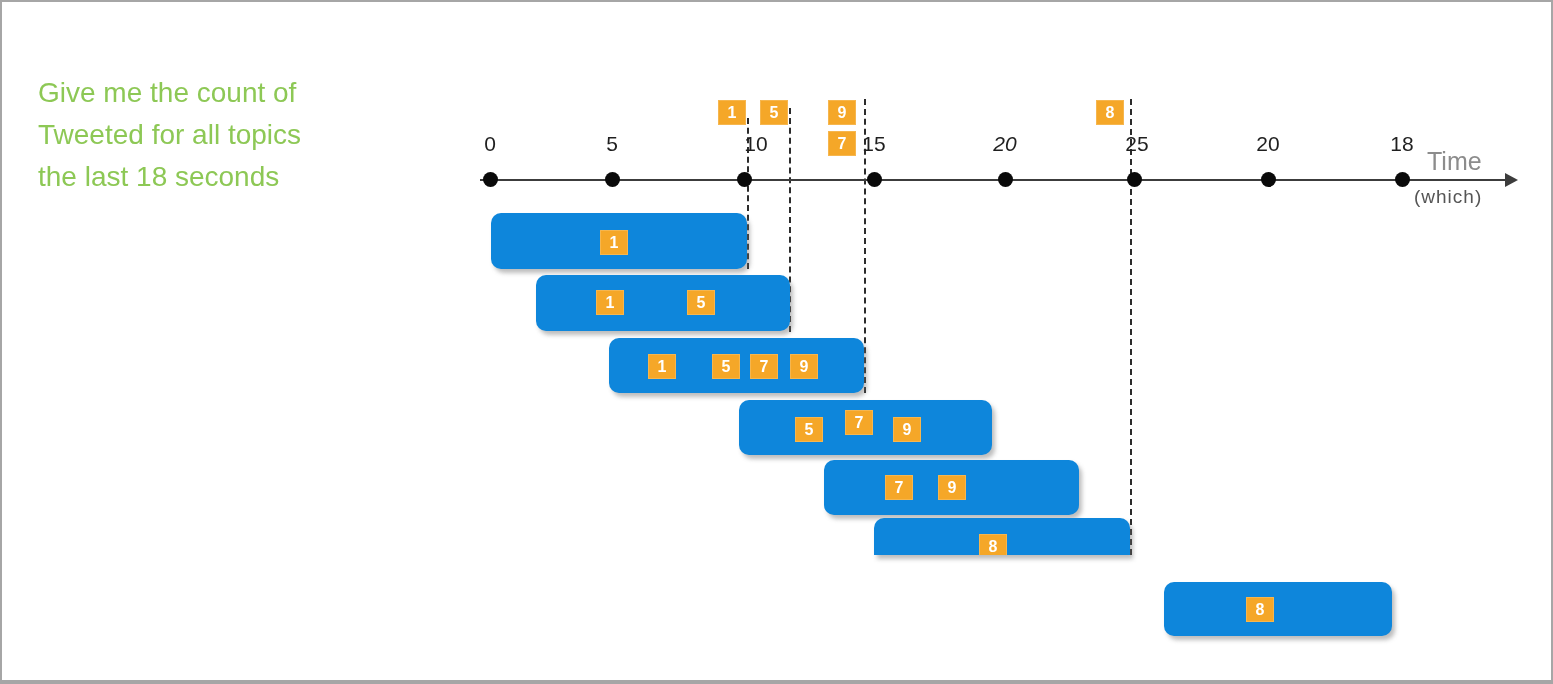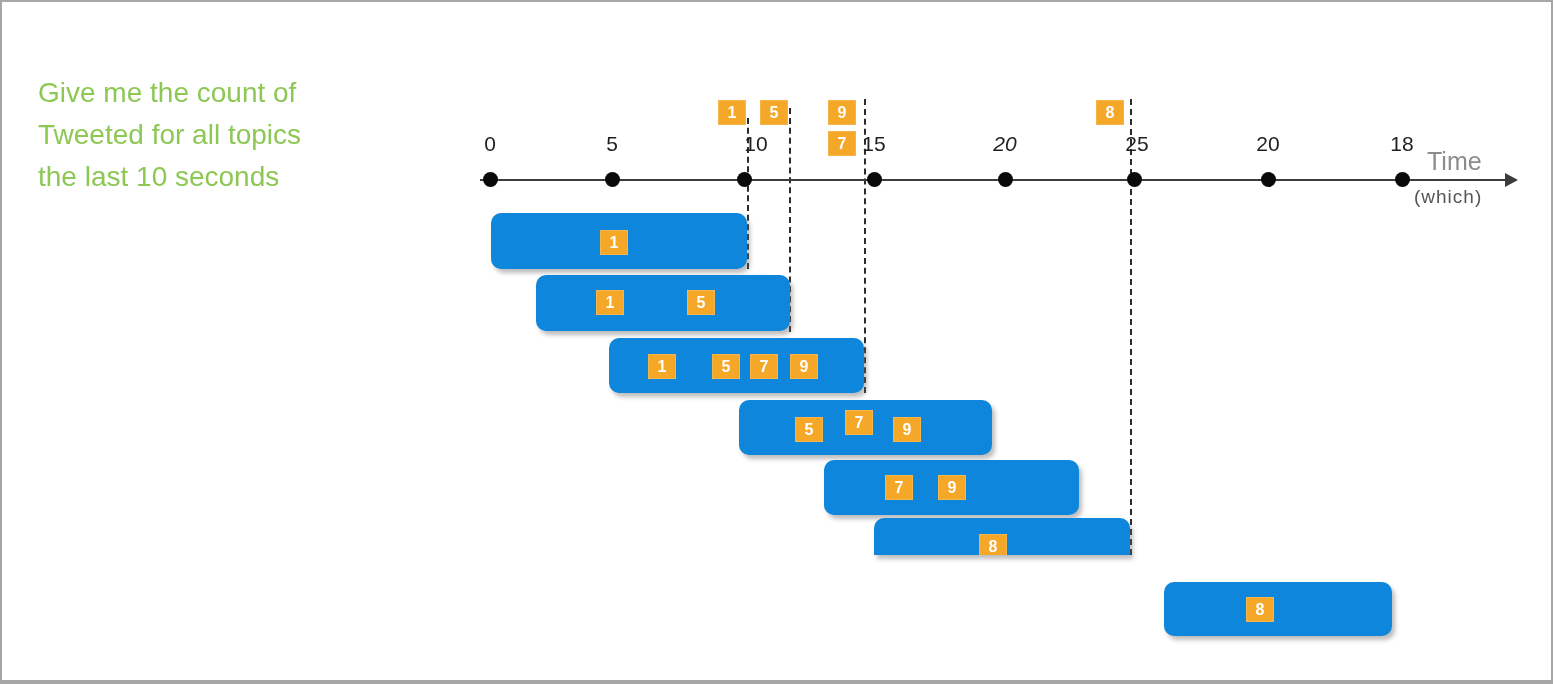--- a/index.html
+++ b/index.html
@@ -38,21 +38,21 @@
     color:#ffffff; font-size:16px; font-weight:bold; text-align:center;
     line-height:25px; box-shadow:inset 0 0 0 1px rgba(255,255,255,0.18);}
 </style>
 </head>
 <body>
 
 <div class="stage">
   <div class="query" id="query">
       <div class="">Give me the count of</div>
       <div class="">Tweeted for all topics</div>
-      <div class="">the last 10 seconds</div>
+      <div class="">the last 18 seconds</div>
     </div>
 
 
   <div id="dashed-layer">
       <div class="dline" style="left: 745px; top: 116px; height: 151px;"></div>
       <div class="dline" style="left: 787px; top: 106px; height: 224px;"></div>
       <div class="dline" style="left: 862px; top: 97px; height: 294px;"></div>
       <div class="dline" style="left: 1128px; top: 97px; height: 456px;"></div>
     </div>
   <div id="windows-layer">

